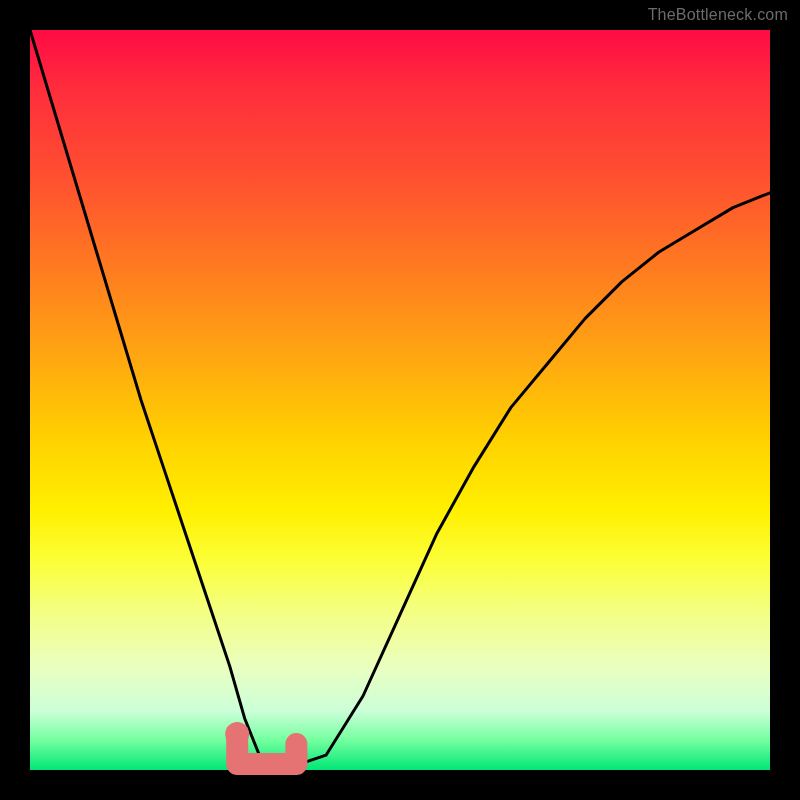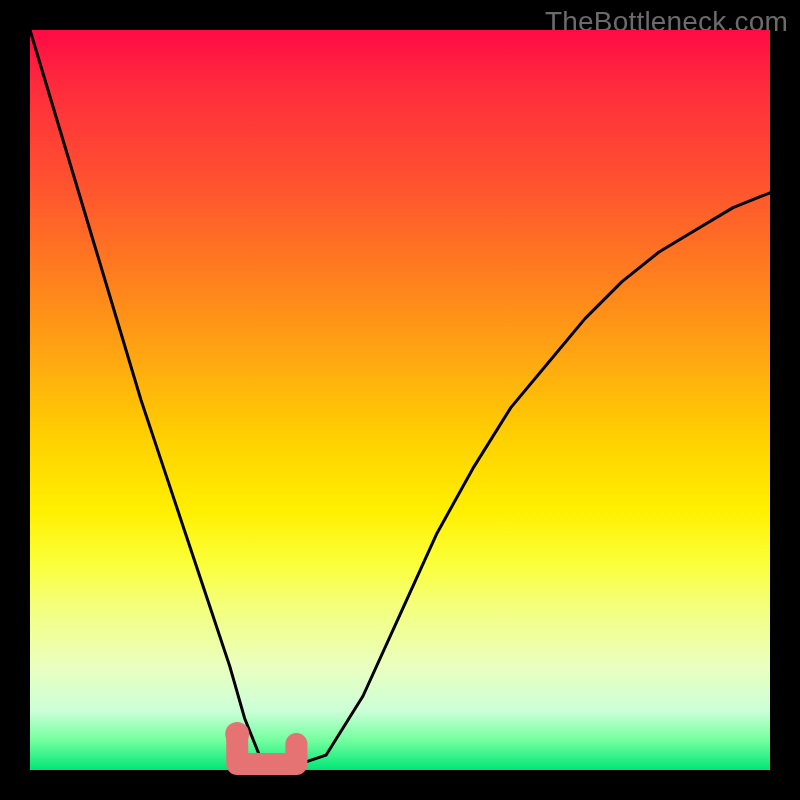--- a/index.html
+++ b/index.html
@@ -35,21 +35,21 @@
       #ccffd8 92%,
       #73ff9f 96%,
       #00e676 100%
     );
   }
   .watermark {
     position: absolute;
     top: 6px;
     right: 12px;
     font-family: Arial, Helvetica, sans-serif;
-    font-size: 28px;
+    font-size: 16px;
     font-weight: 500;
     color: #6b6b6b;
     letter-spacing: 0.2px;
     user-select: none;
   }
   svg.curve {
     position: absolute;
     left: 0;
     top: 0;
     width: 740px;

